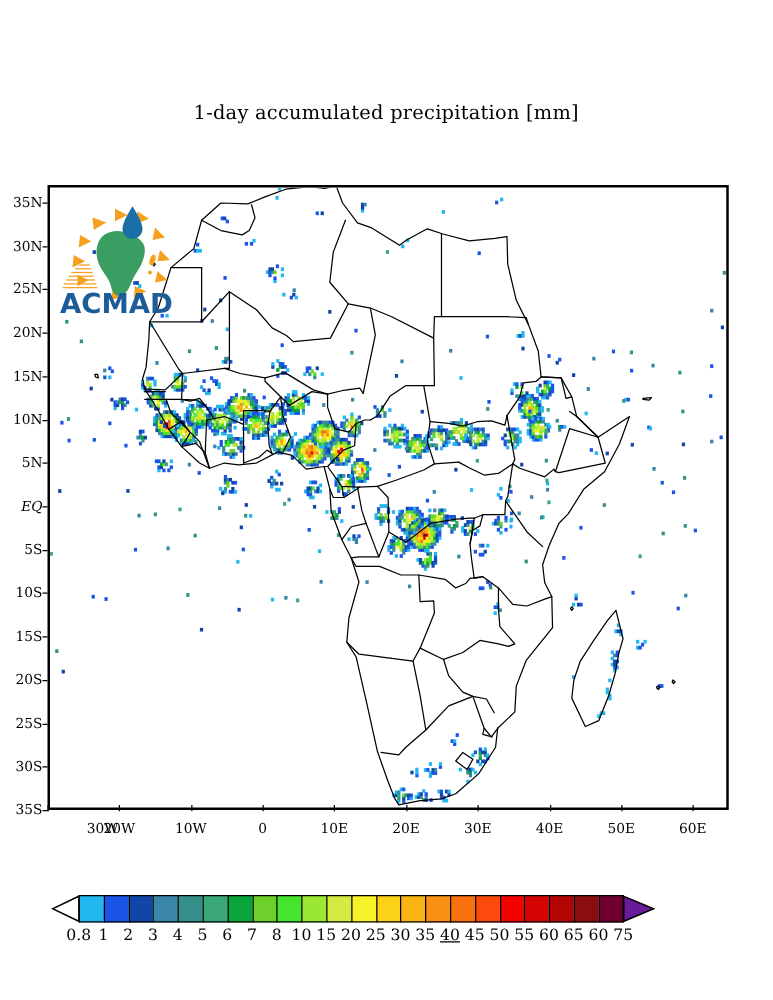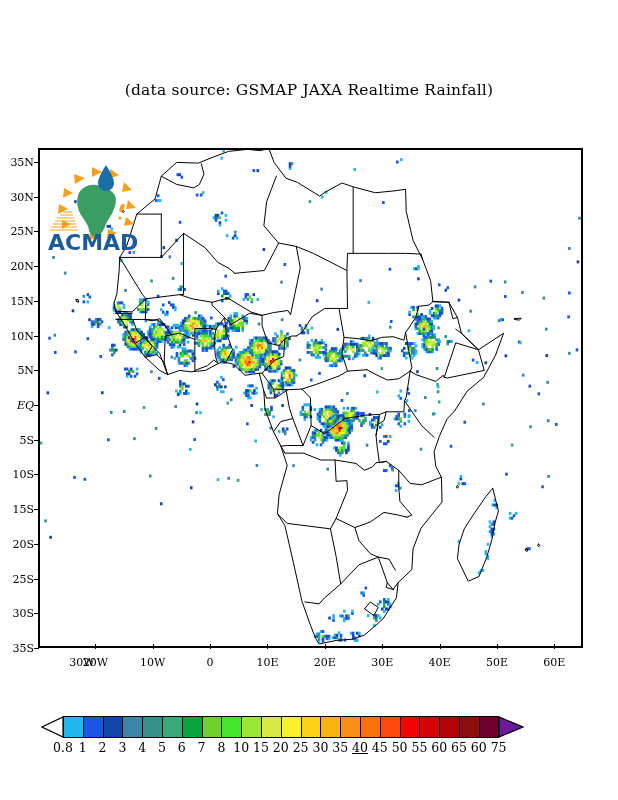--- a/index.html
+++ b/index.html
@@ -39,21 +39,21 @@
   .clab{position:absolute;top:24px;transform:translateX(-50%);
         font-family:"DejaVu Serif",serif;font-size:12.5px;white-space:nowrap;}
 
   
   #acmad-logo{position:absolute;left:44px;top:160px;width:104px;height:92px;}
 </style>
 </head>
 <body>
 
 <div id="title-block">
-  <div>(data source: GSMAP JAXA Realtime Rainfall)</div>
+  <div>1-day accumulated precipitation [mm]</div>
 </div>
 
 <div id="y-axis">
     <div class="ylab" style="top: 13.8889px;">35N</div>
     <div class="ytick" style="top: 13.8889px;"></div>
     <div class="ylab" style="top: 48.6111px;">30N</div>
     <div class="ytick" style="top: 48.6111px;"></div>
     <div class="ylab" style="top: 83.3333px; margin-left: 28px;">25N</div>
     <div class="ytick" style="top: 83.3333px;"></div>
     <div class="ylab" style="top: 118.056px;">20N</div>

